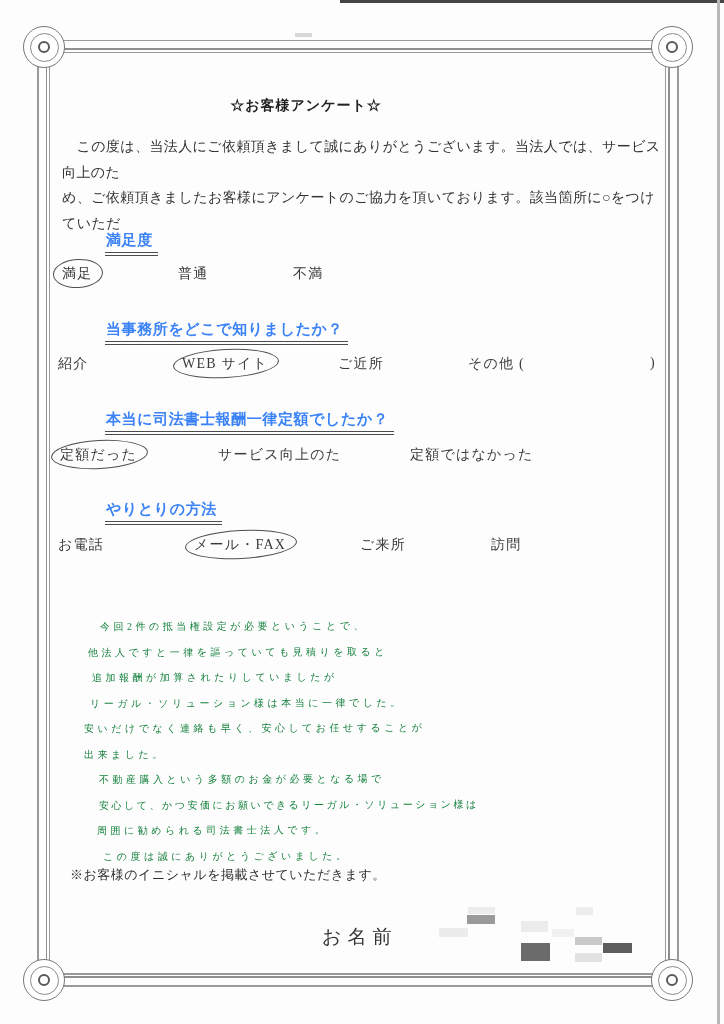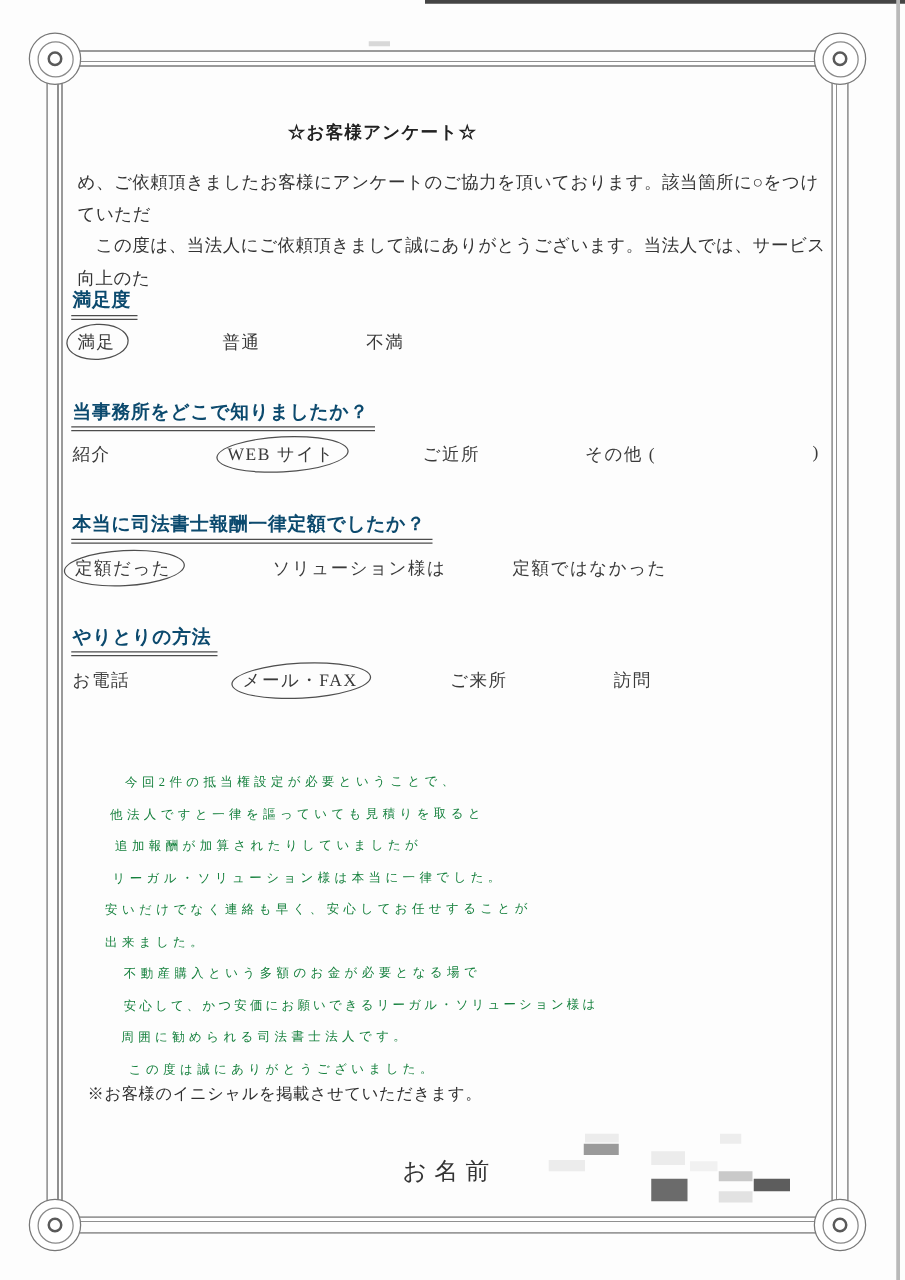--- a/index.html
+++ b/index.html
@@ -55,23 +55,24 @@
   
   .title {
     position:absolute; left:0; top:97px; width:612px; text-align:center;
     font-size:14px; font-weight:bold; letter-spacing:1px; color:#222;
   }
   .intro {
     position:absolute; left:62px; top:134px; width:601px;
     font-size:14px; line-height:25.5px; color:#333; letter-spacing:0.4px;
   }
   .sec-heading {
-    position:absolute; font-size:15px; font-weight:bold; color:#0c4a6e;
+    position:absolute; font-size:15px; font-weight:bold; color:#3b82f6;
     letter-spacing:0.6px; padding:0 5px 2px 1px;
     border-bottom:4px double #4c4c4c;
+    margin-left:48px;
   }
   .opt {
     position:absolute; font-size:14px; color:#3a3a3a; letter-spacing:1.2px; white-space:nowrap;
   }
   .circled::after {
     content:""; position:absolute; left:-9px; right:-11px; top:-6px; bottom:-5px;
     border:1.4px solid #4f4f4f; border-radius:50%; transform:rotate(-3deg);
   }
 
   
@@ -129,39 +130,39 @@
       </span>
     </div>
   <div class="corner corner-br">
       <span class="ring">
         <span class="dot"></span>
       </span>
     </div>
 
   <div class="title">☆お客様アンケート☆</div>
   <div class="intro">
+    <div>　この度は、当法人にご依頼頂きまして誠にありがとうございます。当法人では、サービス向上のた</div>
     <div>め、ご依頼頂きましたお客様にアンケートのご協力を頂いております。該当箇所に○をつけていただ</div>
-    <div>　この度は、当法人にご依頼頂きまして誠にありがとうございます。当法人では、サービス向上のた</div>
   </div>
 
   <div class="sec-heading" style="left:57px; top:231px;">満足度</div>
   <span class="opt circled" style="left:62px; top:265px;">満足</span>
   <span class="opt" style="left:178px; top:265px;">普通</span>
   <span class="opt" style="left:293px; top:265px;">不満</span>
 
   <div class="sec-heading" style="left:57px; top:320px;">当事務所をどこで知りましたか？</div>
   <span class="opt" style="left:58px; top:355px;">紹介</span>
   <span class="opt circled" style="left:182px; top:355px;">WEB サイト</span>
   <span class="opt" style="left:338px; top:355px;">ご近所</span>
   <span class="opt" style="left:468px; top:355px;">その他 (</span>
   <span class="opt" style="left:650px; top:355px;">)</span>
 
   <div class="sec-heading" style="left:57px; top:410px;">本当に司法書士報酬一律定額でしたか？</div>
   <span class="opt circled" style="left:60px; top:446px;">定額だった</span>
-  <span class="opt" style="left:218px; top:446px;">ソリューション様は</span>
+  <span class="opt" style="left:218px; top:446px;">サービス向上のた</span>
   <span class="opt" style="left:410px; top:446px;">定額ではなかった</span>
 
   <div class="sec-heading" style="left:57px; top:500px;">やりとりの方法</div>
   <span class="opt" style="left:58px; top:536px;">お電話</span>
   <span class="opt circled" style="left:194px; top:536px;">メール・FAX</span>
   <span class="opt" style="left:360px; top:536px;">ご来所</span>
   <span class="opt" style="left:491px; top:536px;">訪問</span>
 
   <div class="hw">
     <div>今回2件の抵当権設定が必要ということで、</div>

